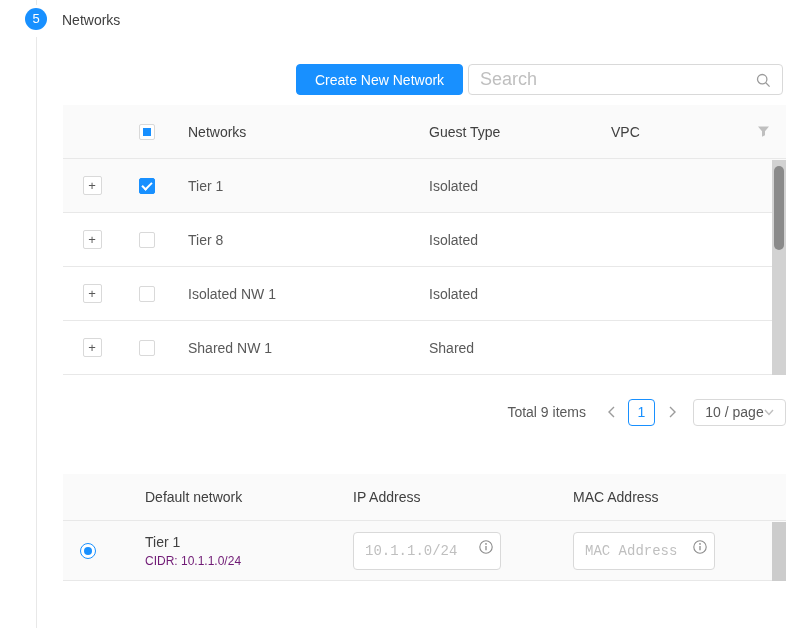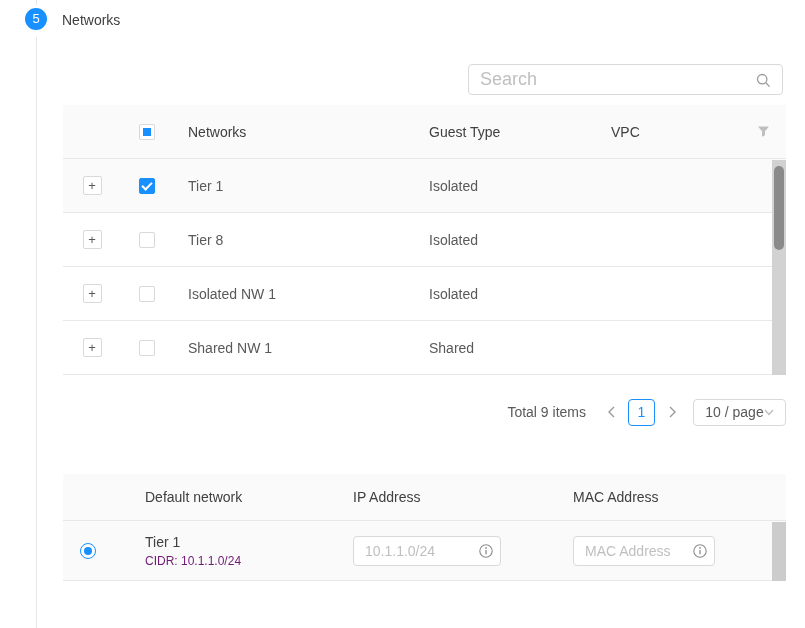--- a/index.html
+++ b/index.html
@@ -104,40 +104,41 @@
     background:#fff; position:relative; cursor:pointer;
   }
   .radio.on::after {
     content:""; position:absolute; left:3px; top:3px; width:8px; height:8px;
     border-radius:50%; background:#1890ff;
   }
   .name-stack { display:flex; flex-direction:column; justify-content:center; }
   .net-name { font-size:14px; color:#404040; }
   .net-cidr { font-size:12px; color:#701a75; margin-top:4px; }
 
-  .field { position:relative; height:30px; }
+  .field { position:relative; height:38px;font-family:Liberation Mono, monospace; }
   .field-ip  { width:148px; }
   .field-mac { width:142px; }
   .field input {
     width:100%; height:100%; border:1px solid #d9d9d9; border-radius:4px; background:#fff;
     padding:0 28px 0 11px; font-size:14px; color:#595959; outline:none; font-family:inherit;
   }
   .field input::placeholder { color:#bfbfbf; }
   .info-icon { position:absolute; right:8px; top:8px; width:14px; height:14px; }
 </style>
 </head>
 <body>
 
 <div class="screen">
 
   <div class="step-tail-top"></div>
   <div class="step-tail"></div>
   <div class="step-badge">5</div>
   <div class="step-title">Networks</div>
 
+  <button class="create-btn">Create New Network</button>
   <div class="search-box">
     <input type="text" placeholder="Search" style="">
     <svg class="search-icon" viewBox="0 0 15 15">
       <circle cx="6.2" cy="6.2" r="4.7" fill="none" stroke="#9b9b9b" stroke-width="1.3"></circle>
       <line x1="9.8" y1="9.8" x2="13.6" y2="13.6" stroke="#9b9b9b" stroke-width="1.3"></line>
     </svg>
   </div>
 
   <div class="table1">
     <div class="t1-header">

